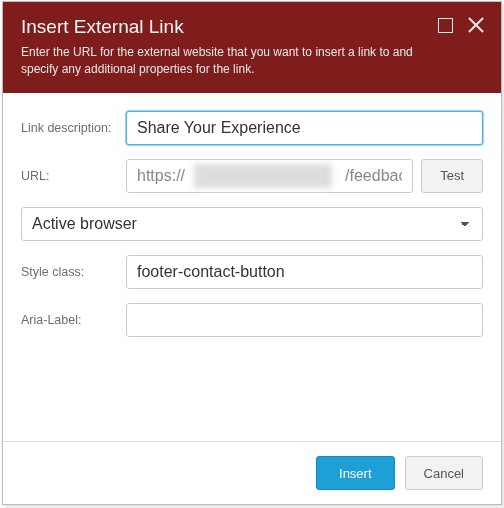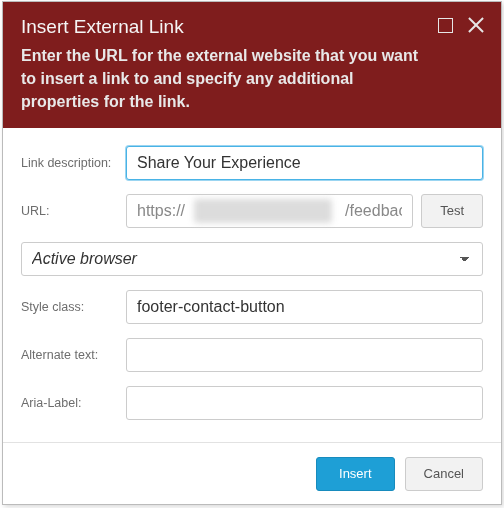--- a/index.html
+++ b/index.html
@@ -20,25 +20,24 @@
     padding: 14px 18px 14px 18px;
     position: relative;
   }
   .header h1 {
     font-size: 19px;
     font-weight: 400;
     color: #f5f5f5;
     margin-bottom: 6px;
   }
   .header p {
-    font-size: 16px;
+    font-size: 12px;
     color: #e8e8e8;
     line-height: 1.45;
     max-width: 410px;
-    font-weight: bold;
   }
   .window-ctrls {
     position: absolute;
     top: 14px;
     right: 16px;
     display: flex;
     align-items: center;
     gap: 14px;
   }
   .win-box {
@@ -117,21 +116,20 @@
     color: #fff;
     padding: 0 22px;
   }
   select.select {
     appearance: none;
     -webkit-appearance: none;
     background:
       linear-gradient(45deg, transparent 50%, #555 50%) calc(100% - 17px) 14px / 5px 5px no-repeat,
       linear-gradient(-45deg, transparent 50%, #555 50%) calc(100% - 12px) 14px / 5px 5px no-repeat,
       #fff;
-    font-style: italic;
   }
 
   .url-wrap {
     flex: 1;
     position: relative;
   }
   .url-wrap .blur {
     position: absolute;
     top: 5px; bottom: 5px;
     left: 68px; width: 138px;
@@ -192,26 +190,20 @@
     </div>
 
 
     <div class="row">
       <div class="label">Style class:</div>
       <div class="field">
         <input type="text" class="text" value="footer-contact-button" style="">
       </div>
     </div>
 
-    <div class="row">
-      <div class="label">Alternate text:</div>
-      <div class="field">
-        <input type="text" class="text" value="" style="">
-      </div>
-    </div>
 
     <div class="row">
       <div class="label">Aria-Label:</div>
       <div class="field">
         <input type="text" class="text" value="" style="">
       </div>
     </div>
 
   </div>
 

